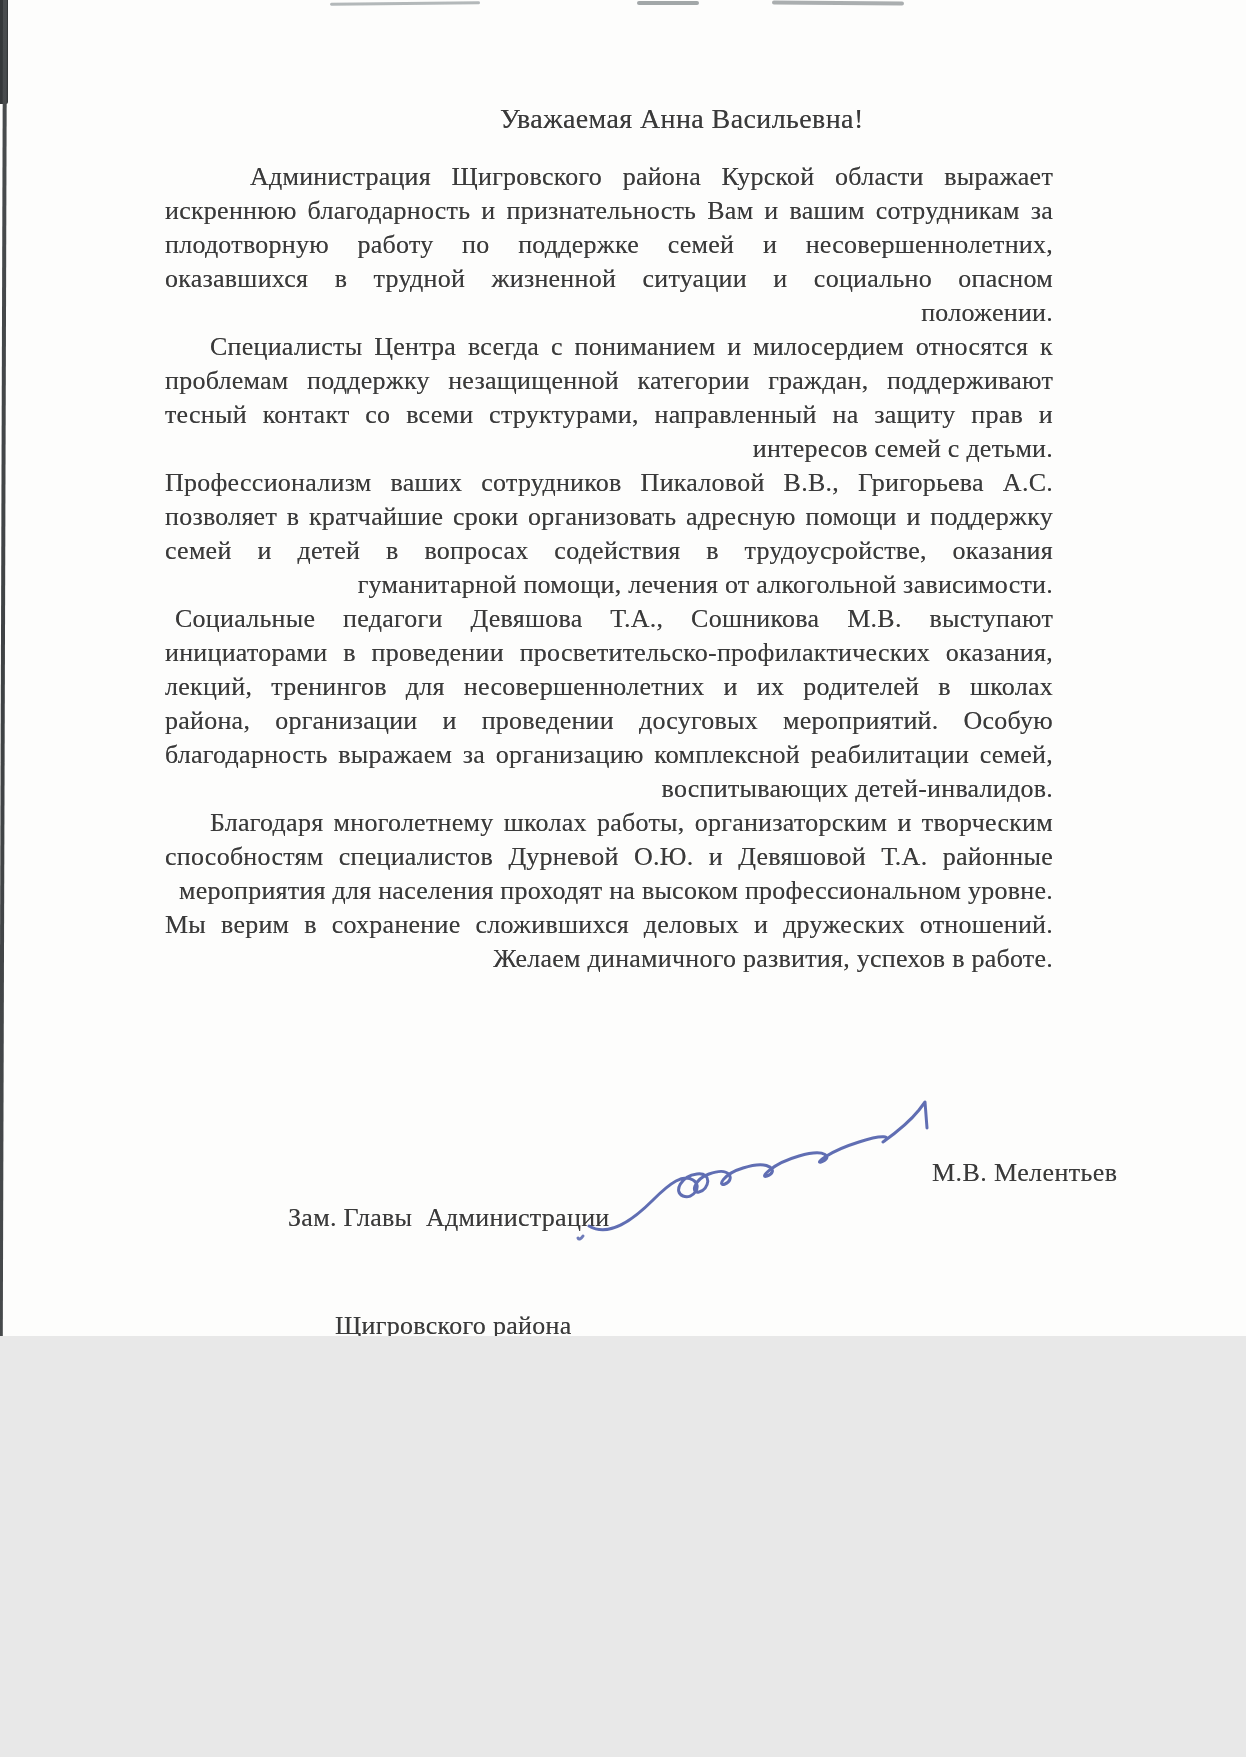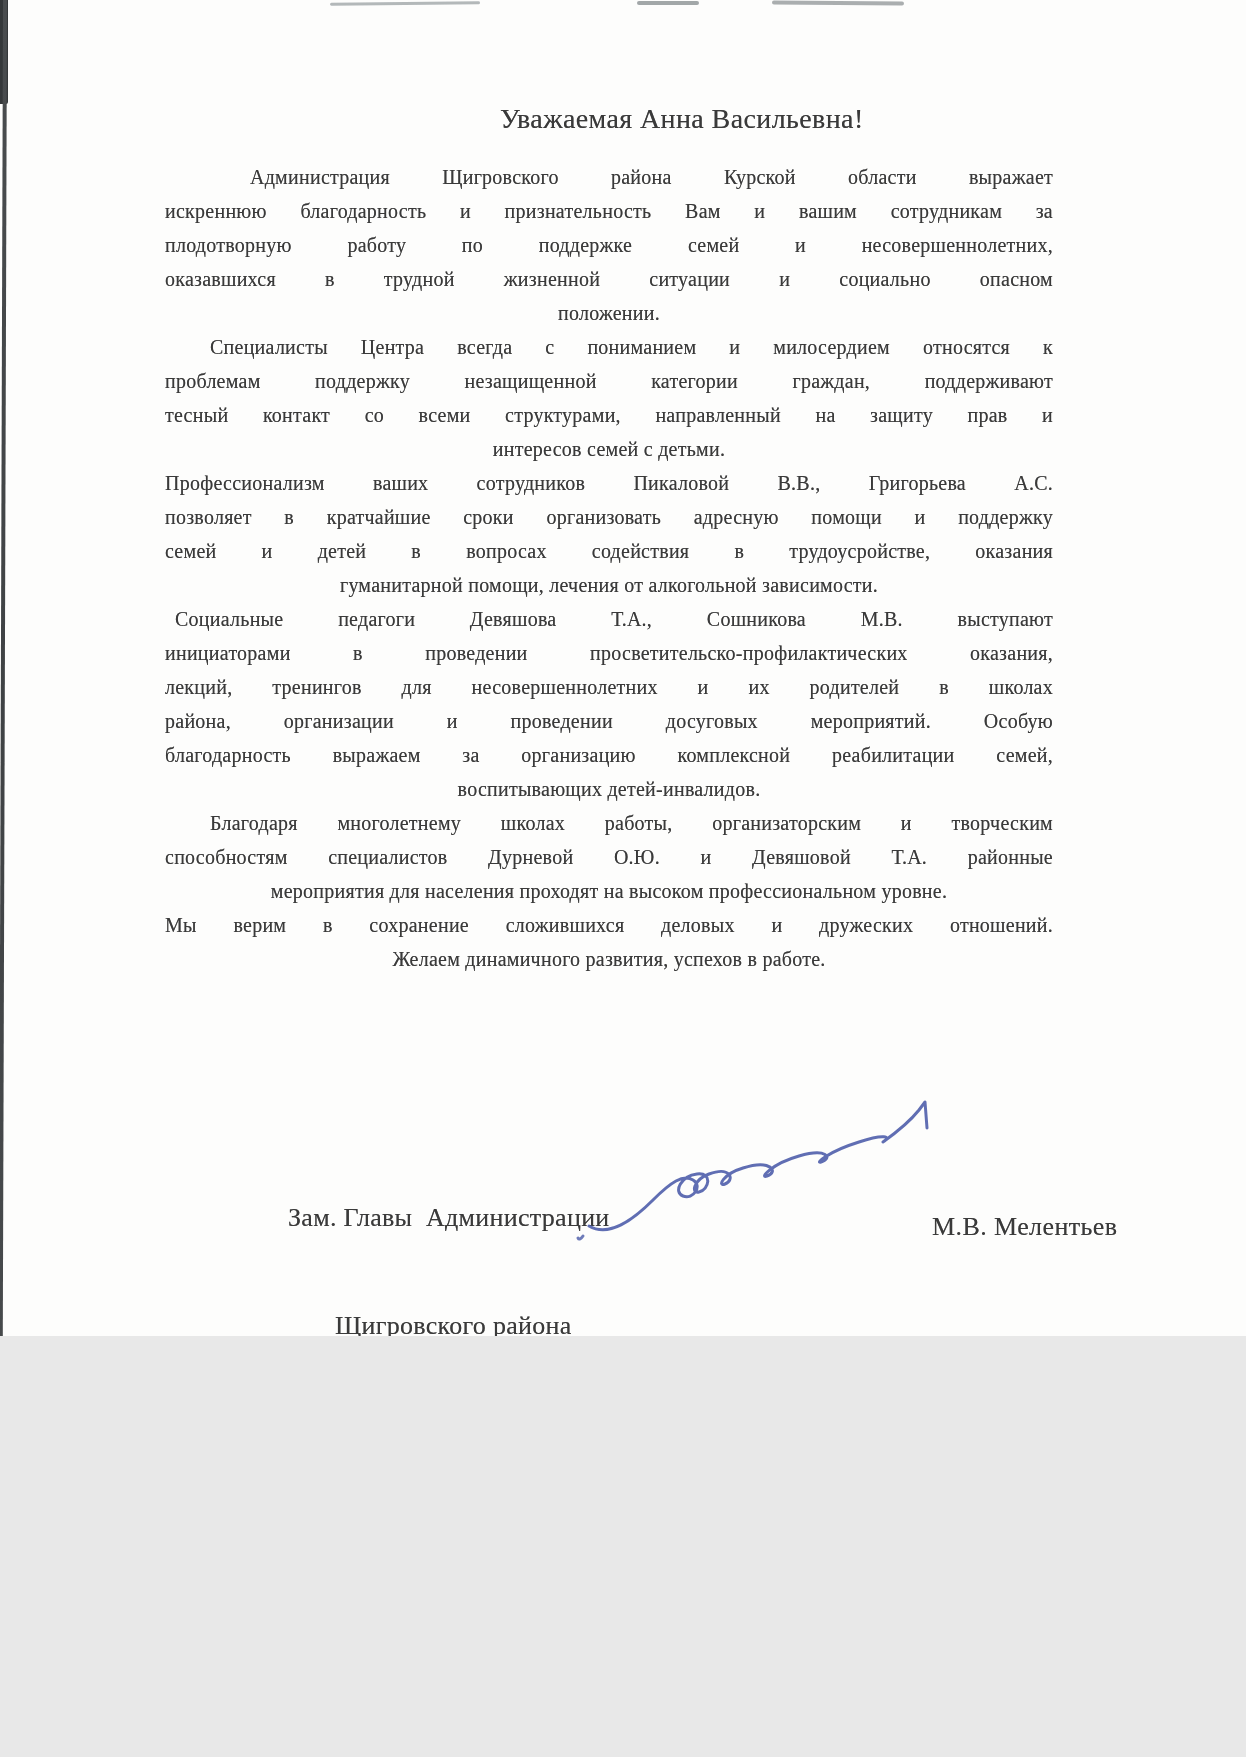--- a/index.html
+++ b/index.html
@@ -30,33 +30,33 @@
   .corner-squiggle { position:absolute; left:28px; top:1686px; }
 
   
   .salutation {
     position:absolute; left:500px; top:103px;
     font-size:28px; letter-spacing:.4px; white-space:nowrap;
     text-shadow:0 0 .5px rgba(70,70,70,.7);
   }
   .body-block {
     position:absolute; left:165px; top:160px; width:888px;
-    font-size:20px; line-height:34px; letter-spacing:.25px;
+    font-size:26px; line-height:34px; letter-spacing:.25px;
     text-shadow:0 0 .5px rgba(70,70,70,.65);
   }
-  .ln { white-space:nowrap; height:34px; text-align:center; }
+  .ln { white-space:nowrap; height:34px; text-align:right; }
   .ln.j { white-space:normal; text-align:justify; text-align-last:justify; overflow:visible; }
   .i85 { text-indent:85px; }
   .i45 { text-indent:45px; }
   .i10 { text-indent:10px; }
 
   .sig-title { position:absolute; left:288px; top:1128px; font-size:26px; line-height:36px;
                letter-spacing:.3px; white-space:pre; text-shadow:0 0 .5px rgba(70,70,70,.65); }
   .sig-title .l2 { margin-left:47px; }
-  .sig-name  { position:absolute; left:932px; top:1212px; font-size:26px; letter-spacing:.4px;
+  .sig-name  { position:absolute; left:932px; top:1158px; font-size:26px; letter-spacing:.4px;
                white-space:nowrap; text-shadow:0 0 .5px rgba(70,70,70,.65); }
   .sig-ink   { position:absolute; left:575px; top:1088px; }
 </style>
 </head>
 <body>
 
 <div class="page">
 
   <div class="edge-block"></div>
   <div class="edge-strip"></div>

